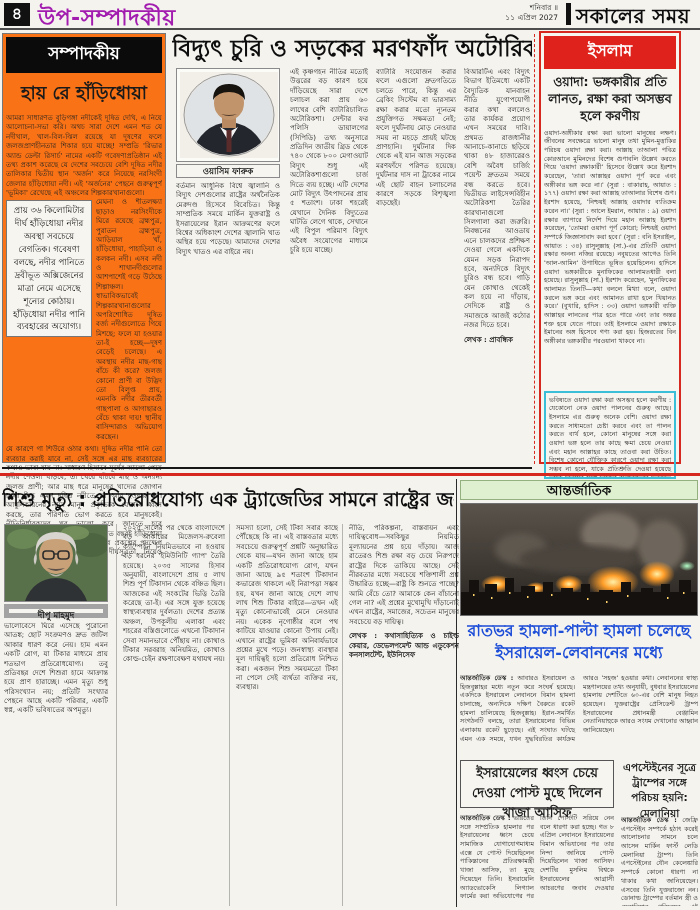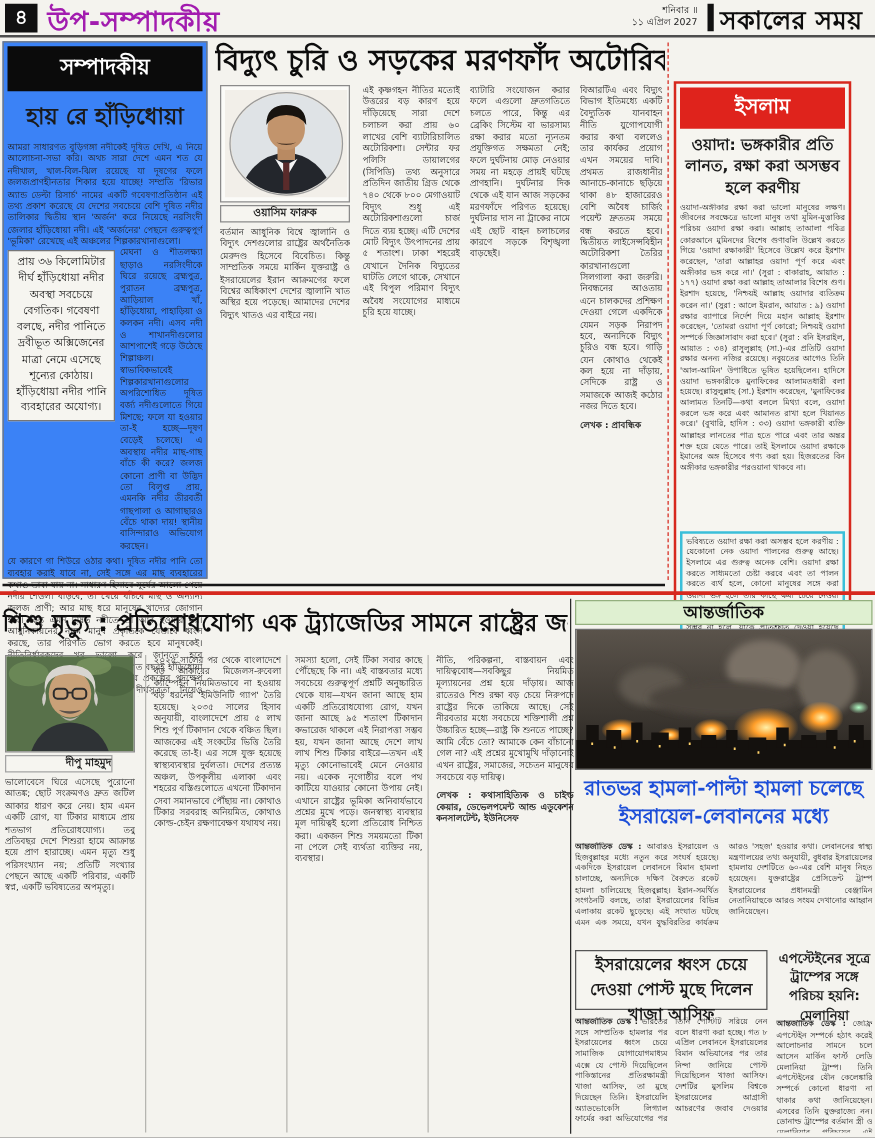--- a/index.html
+++ b/index.html
@@ -11,21 +11,21 @@
   .dateline{font-weight:bold;}
   
   .pagenum{left:4px;top:3px;width:26px;height:23px;background:#111;color:#fff;
     font-size:16px;font-weight:bold;display:flex;align-items:center;justify-content:center;}
   .section-title{left:38px;top:0px;font-size:22px;font-weight:bold;color:#a21caf;letter-spacing:.5px;}
   .hdr-date{left:470px;top:3px;width:88px;font-size:7.5px;line-height:1.35;text-align:right;color:#222;}
   .mast-bar{left:566px;top:3px;width:5px;height:22px;background:#111;}
   .masthead{left:576px;top:1px;font-size:20px;font-weight:bold;color:#0d0d0d;letter-spacing:.5px;}
   .hdr-rule{left:0;top:28px;width:700px;height:2px;background:#4d4d4d;}
   
-  .ed-box{left:2px;top:33px;width:164px;height:430px;border:1px solid #767676;background:#3b82f6;
+  .ed-box{left:2px;top:33px;width:164px;height:430px;border:1px solid #767676;background:#f97316;
     padding:3px;box-sizing:border-box;}
   .ed-header{background:#0b0b0b;color:#fff;text-align:center;font-size:17px;font-weight:bold;
     padding:3px 0 5px 0;}
   .ed-headline{text-align:center;font-size:18px;font-weight:bold;margin:6px 0 4px 0;}
   .ed-quote{float:left;width:78px;border:1px solid #767676;padding:3px;margin:2px 4px 2px 0;
     font-size:8.6px;line-height:1.5;text-align:center;color:#111;background:#f6f5f0;}
   
   .mid-headline{left:172px;top:30px;width:360px;height:32px;font-size:23px;font-weight:bold;
     white-space:nowrap;text-align:center;overflow:hidden;color:#0d0d0d;}
   .mid-photo{left:176px;top:68px;width:104px;height:94px;border:1px solid #8a8a8a;background:#fbfbf8;
@@ -33,36 +33,36 @@
   .mid-byline{left:176px;top:164px;width:104px;height:14px;border:1px solid #8a8a8a;background:#f6f5f0;
     font-size:8.5px;font-weight:bold;text-align:center;line-height:13px;box-sizing:border-box;}
   .mid-c1{left:176px;top:182px;width:104px;height:280px;}
   .mid-c2{left:290px;top:68px;width:78px;height:394px;}
   .mid-c3{left:376px;top:68px;width:80px;height:394px;}
   .mid-c4{left:464px;top:68px;width:66px;height:394px;}
   .author-note{font-weight:bold;margin-top:5px;font-size:7px;}
   .dash-sep{left:534px;top:34px;height:430px;width:0;border-left:1px dashed #d6281e;}
   
   .islam-box{left:539px;top:31px;width:142px;height:433px;border:2px solid #d6281e;
-    box-sizing:border-box;padding:3px;background:#f6f5f0;margin-top:34px;}
+    box-sizing:border-box;padding:3px;background:#f6f5f0;}
   .islam-header{background:#df231c;color:#fff;text-align:center;font-size:16px;font-weight:bold;
     padding:2px 0 4px 0;}
   .islam-headline{text-align:center;font-size:12.5px;font-weight:bold;line-height:1.35;margin:5px 0 4px 0;}
   .islam-body{height:258px;}
   .islam-boxed{border:2px solid #3bbfd9;padding:3px;margin-top:4px;height:78px;overflow:hidden;}
   
   .black-rule{left:2px;top:467px;width:530px;height:2px;background:#161616;}
   .red-rule{left:0;top:473px;width:700px;height:3px;background:#d6281e;}
   .vert-sep{left:456px;top:479px;width:1px;height:428px;background:#2a2a2a;}
   
   .child-headline{left:2px;top:481px;width:452px;height:36px;font-size:19px;font-weight:bold;
     white-space:nowrap;text-align:center;overflow:hidden;color:#0d0d0d;line-height:36px;}
   .child-photo{left:4px;top:524px;width:104px;height:78px;border:1px solid #8a8a8a;box-sizing:border-box;}
-  .child-byline{left:4px;top:604px;width:86px;height:14px;border:1px solid #a3a3a3;background:#f6f5f0;
-    font-size:8.5px;font-weight:bold;text-align:right;line-height:13px;box-sizing:border-box;}
+  .child-byline{left:4px;top:604px;width:104px;height:14px;border:5px solid #a3a3a3;background:#f6f5f0;
+    font-size:8.5px;font-weight:bold;text-align:center;line-height:13px;box-sizing:border-box;}
   .child-c1{left:4px;top:622px;width:104px;height:284px;}
   .child-c2{left:116px;top:524px;width:102px;height:382px;border-left:1px solid #b5b5b0;padding-left:6px;}
   .child-c3{left:229px;top:524px;width:102px;height:382px;border-left:1px solid #b5b5b0;padding-left:6px;}
   .child-c4{left:342px;top:524px;width:110px;height:382px;border-left:1px solid #b5b5b0;padding-left:6px;}
   
   .intl-header{left:460px;top:480px;width:238px;height:20px;background:#dff0d1;border:1px solid #94b07f;
     box-sizing:border-box;text-align:center;font-size:13.5px;font-weight:bold;line-height:18px;color:#111;}
   .intl-photo{left:460px;top:503px;width:238px;height:113px;border:1px solid #6f6f6f;box-sizing:border-box;}
   .intl-headline{left:460px;top:620px;width:238px;height:50px;font-size:16px;font-weight:bold;
     text-align:center;line-height:1.4;color:#1d4ed8;}

